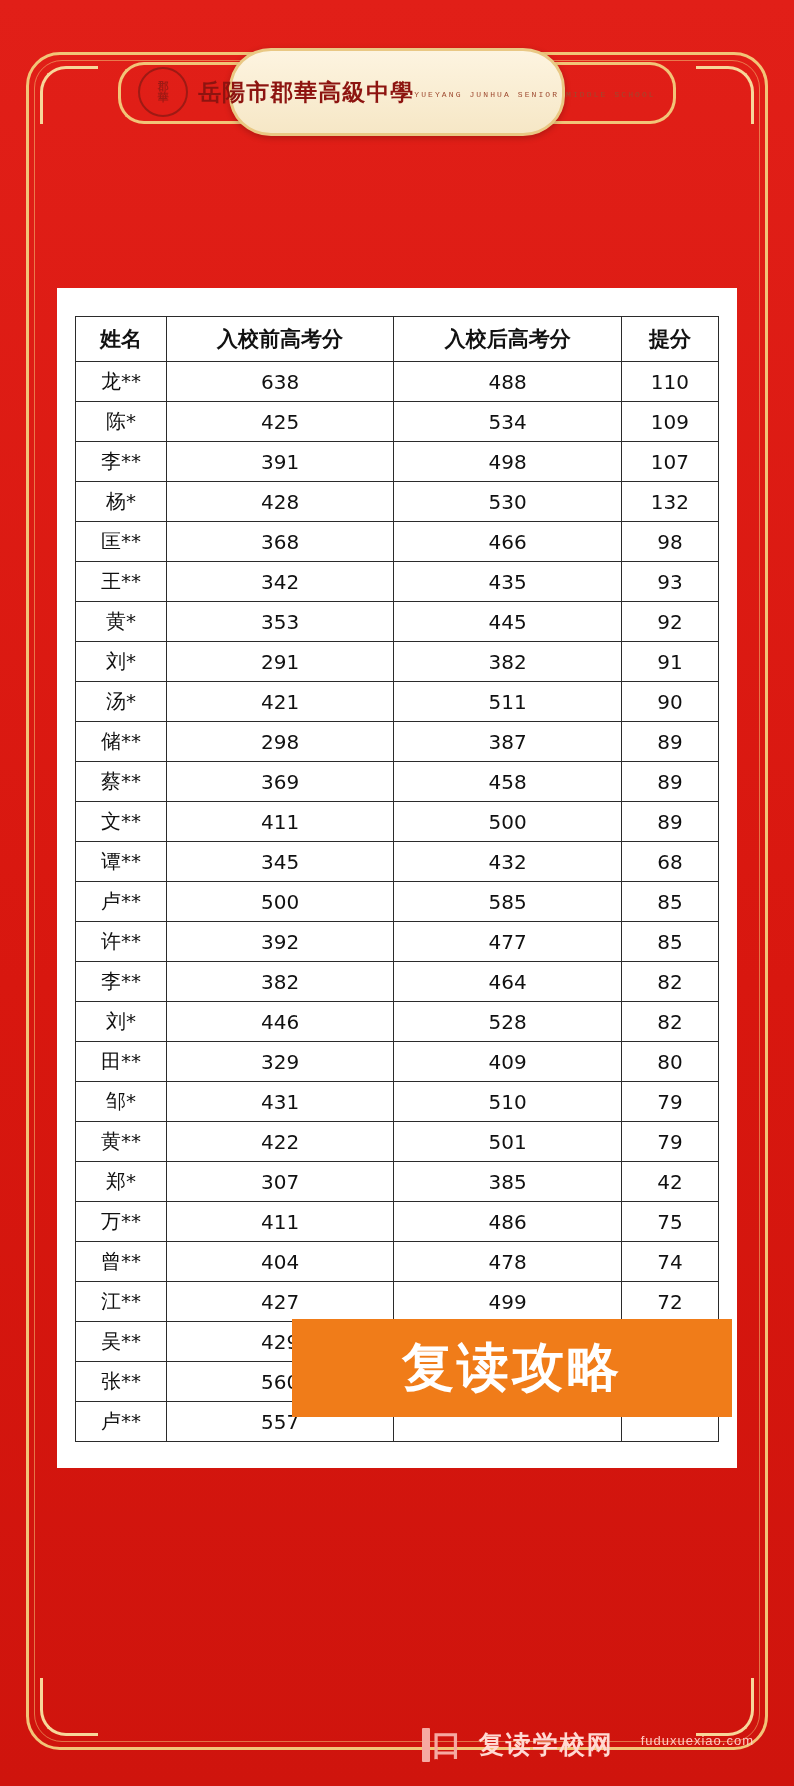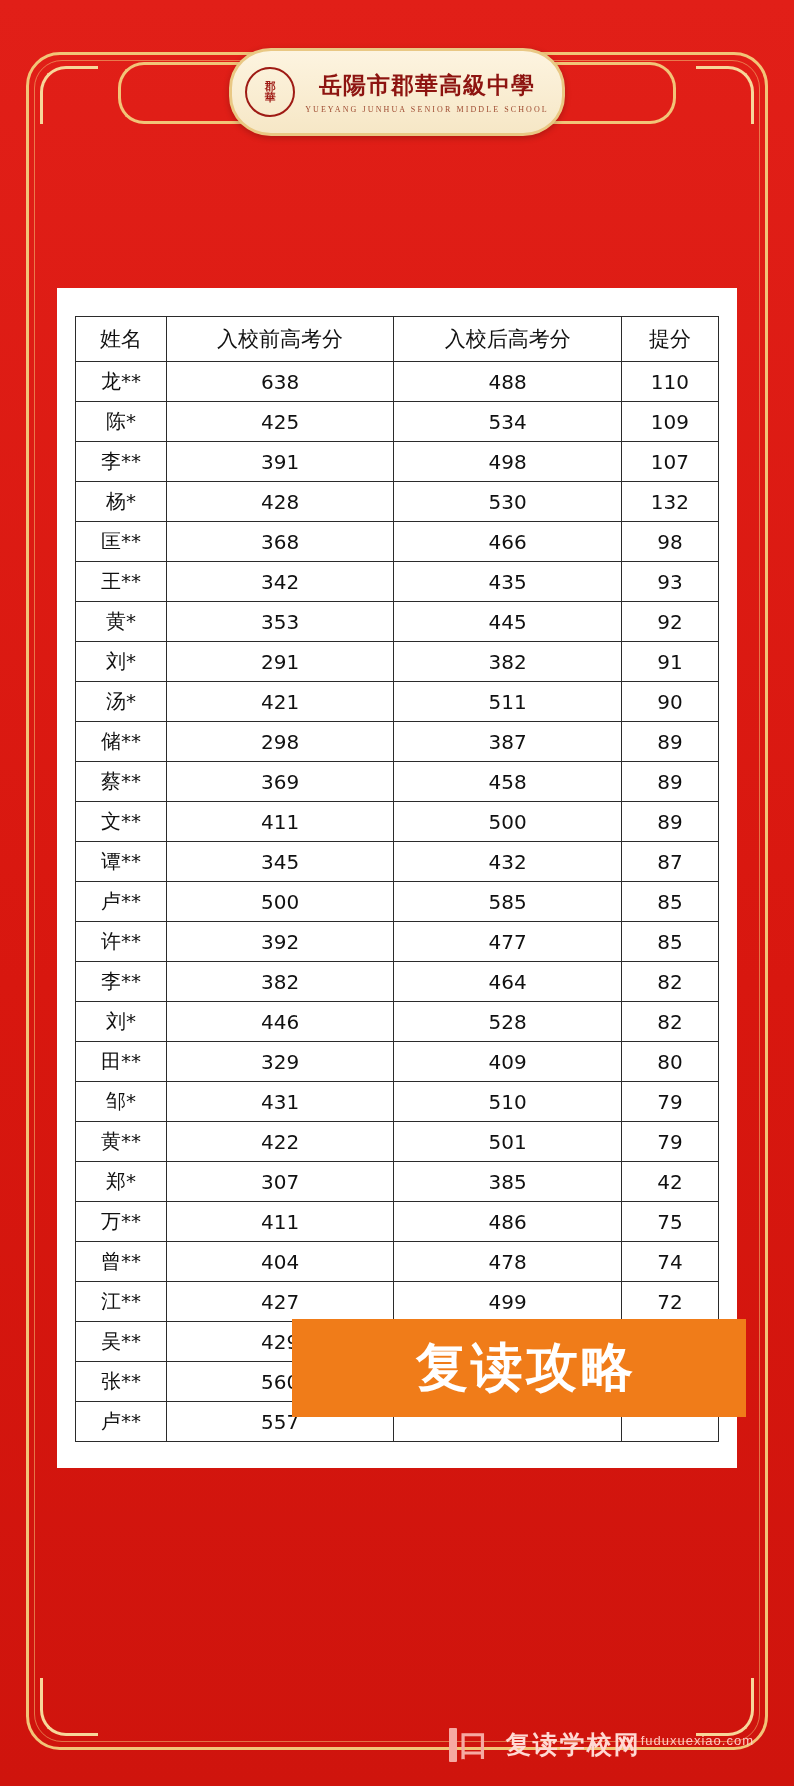--- a/index.html
+++ b/index.html
@@ -96,36 +96,36 @@
     justify-content: center;
     flex-direction: column;
     line-height: 1;
     color: #9e1a14;
     font-size: 11px;
     font-weight: bold;
     font-family: "DejaVu Sans", sans-serif;
     flex: none;
   }
   .logo-seal span { display: block; }
-  .logo-text { display: flex; flex-direction: column; align-items: center; }
+  .logo-text { display: flex; flex-direction: row; align-items: center; }
   .logo-cn {
     font-size: 23px;
     font-weight: bold;
     color: #8d1410;
     letter-spacing: 1px;
     font-family: "DejaVu Sans", sans-serif;
     white-space: nowrap;
   }
   .logo-en {
     font-size: 8px;
     color: #9e4a30;
     letter-spacing: 2.1px;
     margin-top: 4px;
     white-space: nowrap;
-    font-family: Liberation Serif, serif;
+    font-family: Liberation Mono, monospace;
   }
 
   
   .main-title {
     position: absolute;
     top: 186px;
     left: 0;
     width: 100%;
     text-align: center;
     font-size: 35px;
@@ -158,21 +158,21 @@
   table.score th, table.score td {
     border: 1px solid #2b2b2b;
     text-align: center;
     height: 39px;
     font-size: 20px;
     color: #111;
     padding: 0;
   }
   table.score th {
     font-size: 21px;
-    font-weight: normal;
+    font-weight: bold;
     height: 44px;
   }
   th.col-name, td.col-name { width: 86px; }
   th.col-before, td.col-before { width: 217px; }
   th.col-after, td.col-after { width: 217px; }
   th.col-gain, td.col-gain { width: 92px; }
   th.col-gain { color: #d81f14; }
   td.col-gain { color: #d81f14; margin-left: 8px; }
   td.col-name { font-size: 19px; }
 
@@ -180,21 +180,20 @@
   .banner {
     position: absolute;
     left: 292px;
     top: 1319px;
     width: 440px;
     height: 98px;
     background: #f07c19;
     display: flex;
     align-items: center;
     justify-content: center;
-    padding-left: 14px;
   }
   .banner-text {
     font-size: 52px;
     font-weight: bold;
     color: #ffffff;
     letter-spacing: 3px;
     font-family: "DejaVu Sans", sans-serif;
     white-space: nowrap;
   }
 
@@ -236,20 +235,21 @@
     letter-spacing: 2px;
     font-family: "DejaVu Sans", sans-serif;
     line-height: 1.1;
   }
   .wm-en {
     font-size: 13px;
     color: #ffc9c2;
     letter-spacing: 1px;
     font-family: "Liberation Sans", sans-serif;
     margin-top: 2px;
+    margin-left: 27px;
   }
 </style>
 </head>
 <body>
 
 <div class="poster">
 
   <div class="frame-outline"></div>
   <div class="frame-outline2"></div>
   <div class="corner tl"></div>
@@ -352,21 +352,21 @@
           <tr>
             <td class="col-name">文**</td>
             <td class="col-before">411</td>
             <td class="col-after">500</td>
             <td class="col-gain">89</td>
           </tr>
           <tr>
             <td class="col-name">谭**</td>
             <td class="col-before">345</td>
             <td class="col-after">432</td>
-            <td class="col-gain">87</td>
+            <td class="col-gain">68</td>
           </tr>
           <tr>
             <td class="col-name">卢**</td>
             <td class="col-before">500</td>
             <td class="col-after">585</td>
             <td class="col-gain">85</td>
           </tr>
           <tr>
             <td class="col-name">许**</td>
             <td class="col-before">392</td>

